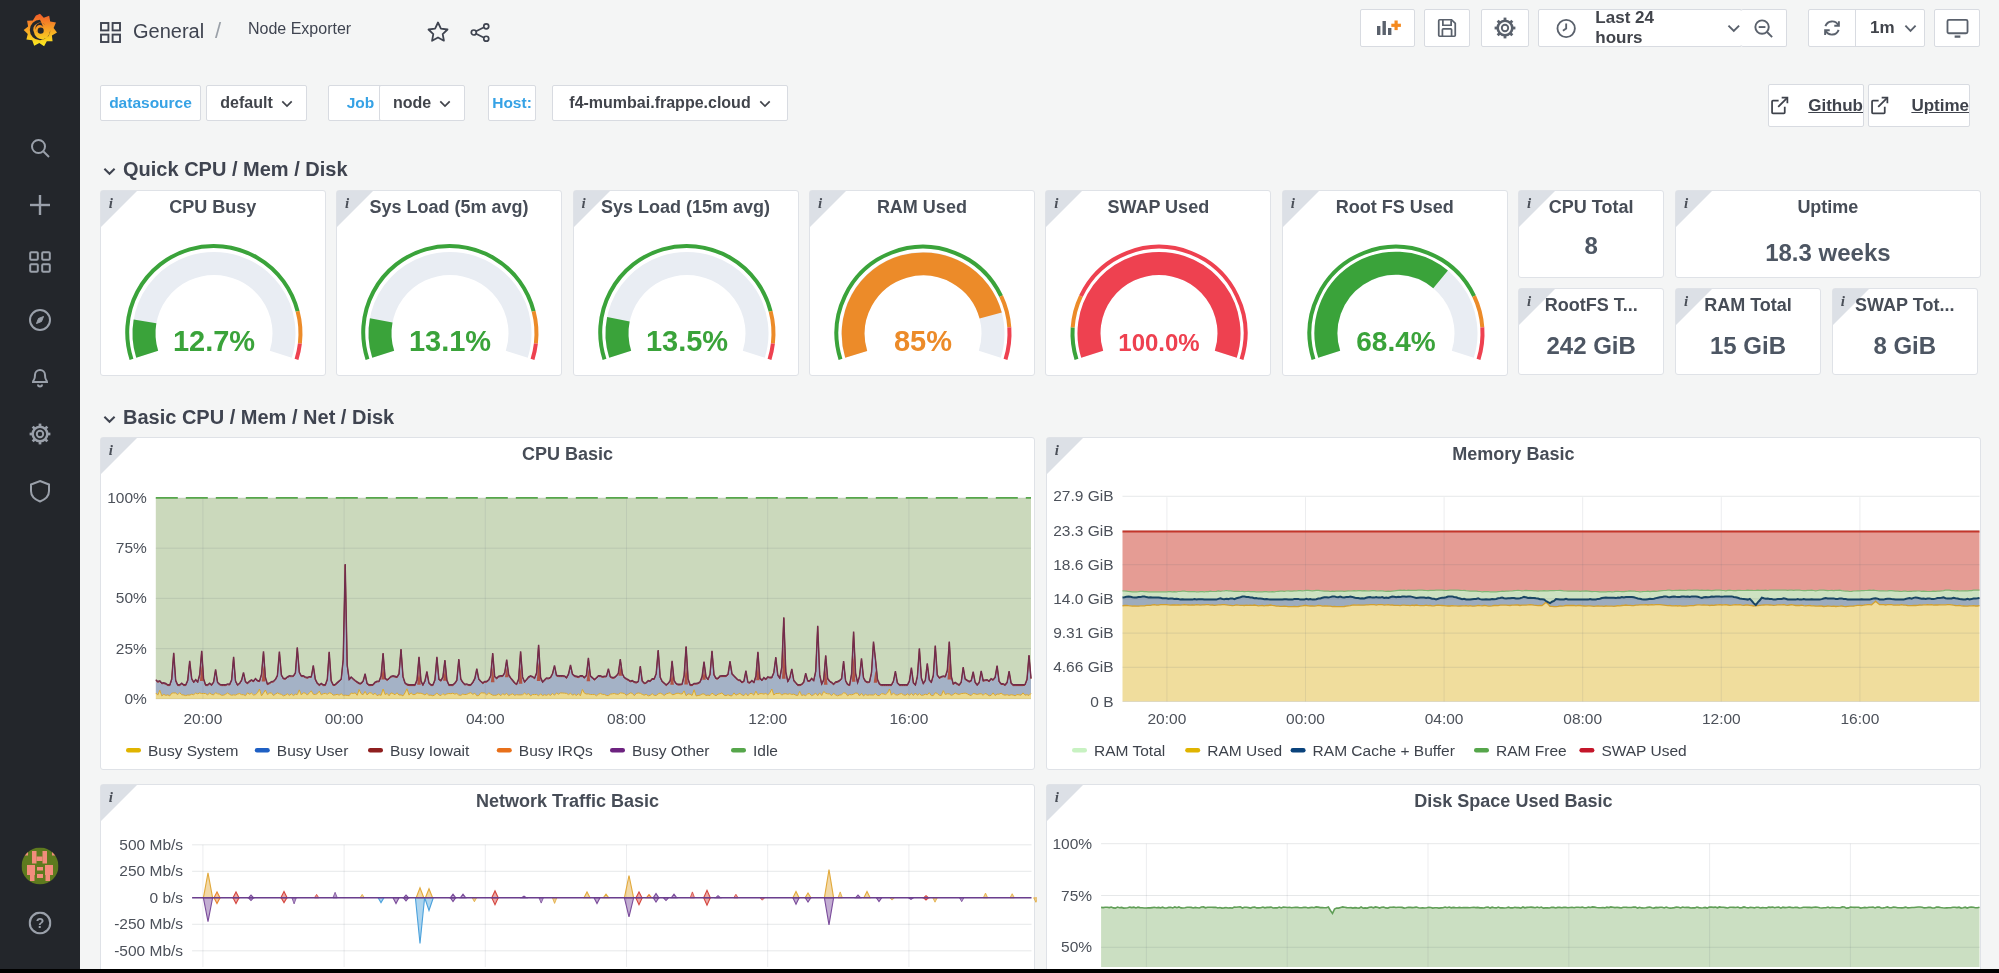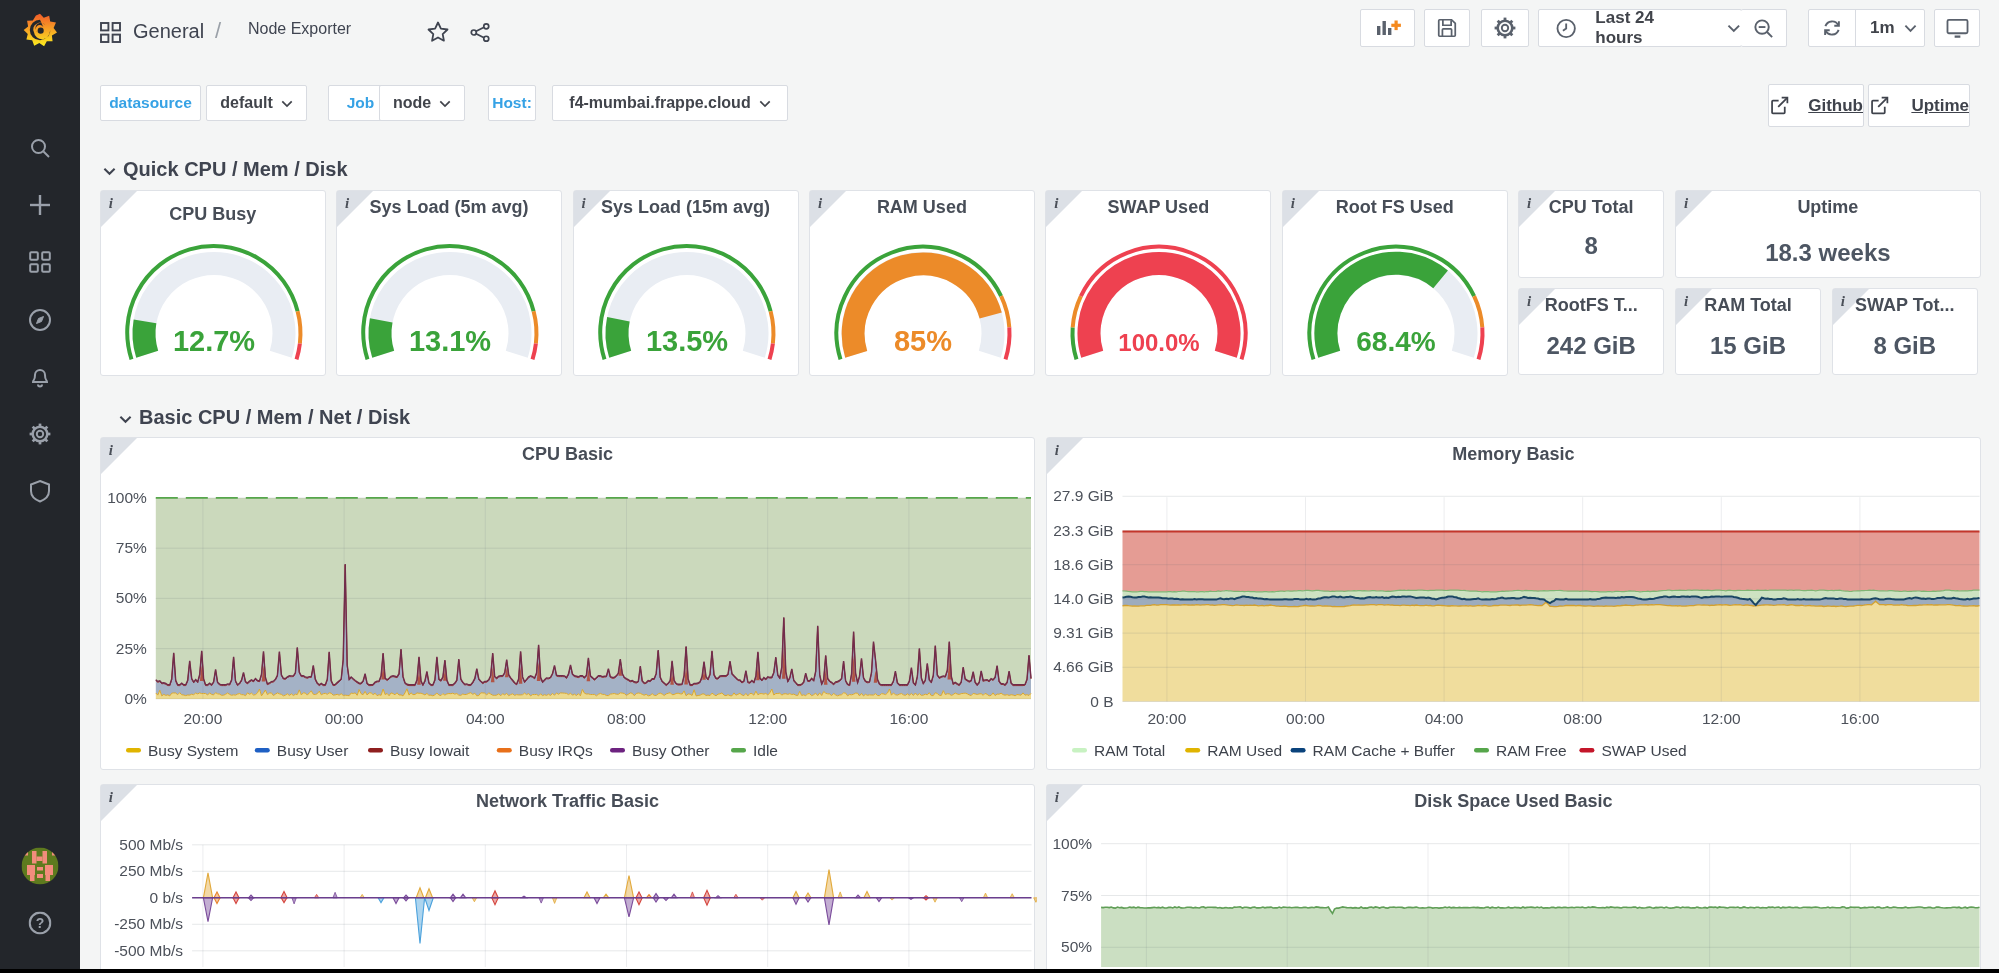--- a/index.html
+++ b/index.html
@@ -236,27 +236,27 @@
       <svg width="21" height="21" viewBox="0 0 24 24" fill="none" stroke="#3f434c" stroke-width="2">
         <path d="M18 13.5 V20 Q18 21 17 21 H4.5 Q3.5 21 3.5 20 V7.5 Q3.5 6.5 4.5 6.5 H11"></path>
         <path d="M14.5 3 H21 V9.5"></path>
         <line x1="10.5" y1="13.5" x2="20.5" y2="3.5"></line>
       </svg>
       <span>Uptime</span>
     </div>
 <div class="shead" style="left:103px;top:147px"><span style="margin-right:7px"><svg width="13" height="9" viewBox="0 0 14 9" fill="none" stroke="#3f4450" stroke-width="2.2">
           <path d="M1.5 1.5 L7 7 L12.5 1.5"></path>
         </svg></span>Quick CPU / Mem / Disk</div>
-<div class="shead" style="left:119px;top:395px"><span style="margin-right:7px"><svg width="13" height="9" viewBox="0 0 14 9" fill="none" stroke="#3f4450" stroke-width="2.2">
+<div class="shead" style="left:103px;top:395px"><span style="margin-right:7px"><svg width="13" height="9" viewBox="0 0 14 9" fill="none" stroke="#3f4450" stroke-width="2.2">
           <path d="M1.5 1.5 L7 7 L12.5 1.5"></path>
         </svg></span>Basic CPU / Mem / Net / Disk</div>
 <div class="panel" style="left:99.7px;top:190px;width:226px;height:185.5px">
       <div class="corner"></div>
       <div class="ci">i</div>
-      <div class="ptitle" style="top:13px;font-size:18px">CPU Busy</div>
+      <div class="ptitle" style="top:6px;font-size:18px">CPU Busy</div>
       <svg width="226" height="158" viewBox="0 28 226 158" style="position:absolute;left:0;top:28px">
         <path d="M 30.5 168.3 A 86.5 86.5 0 1 1 196.6 120.3" fill="none" stroke="#3aa33a" stroke-width="4" stroke-linecap="butt"></path>
         <path d="M 196.6 120.3 A 86.5 86.5 0 0 1 198.9 152.5" fill="none" stroke="#ec8b29" stroke-width="4" stroke-linecap="butt"></path>
         <path d="M 198.9 152.5 A 86.5 86.5 0 0 1 195.5 168.3" fill="none" stroke="#ee4150" stroke-width="4" stroke-linecap="butt"></path>
         <path d="M 46.2 163.3 A 70 70 0 1 1 179.8 163.3" fill="none" stroke="#e9edf3" stroke-width="23" stroke-linecap="butt"></path>
         <path d="M 46.2 163.3 A 70 70 0 0 1 44 130.4" fill="none" stroke="#3aa33a" stroke-width="23" stroke-linecap="butt"></path>
         <text x="113.0" y="160" text-anchor="middle" font-size="29" font-weight="bold" fill="#3aa33a">12.7%</text>
       </svg>
     </div>
 <div class="panel" style="left:336.1px;top:190px;width:226px;height:185.5px">

